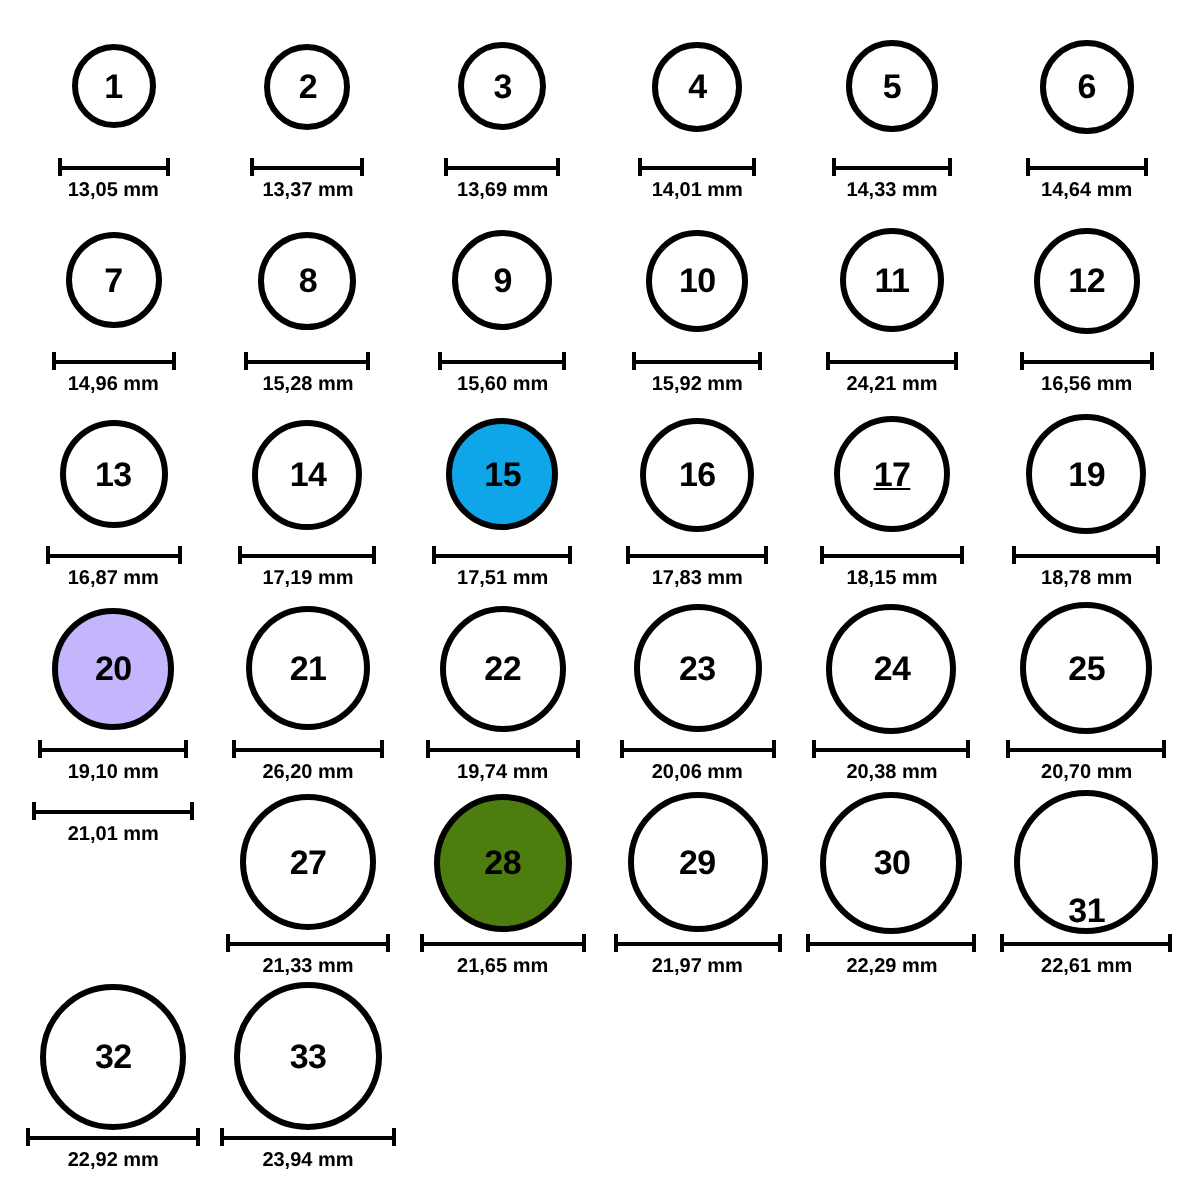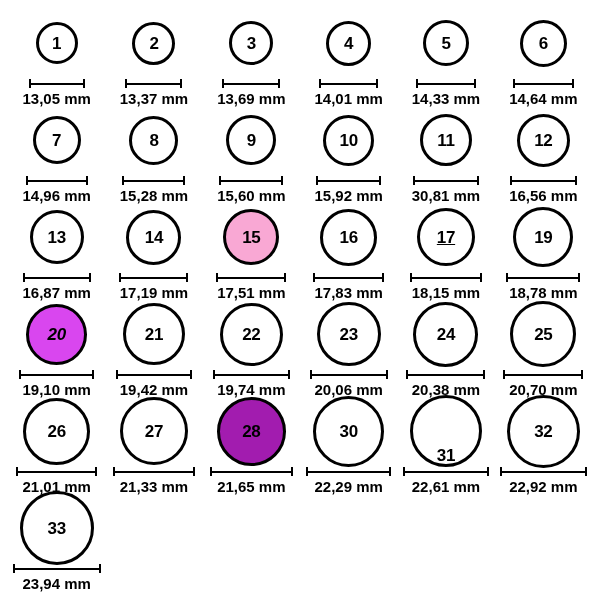--- a/index.html
+++ b/index.html
@@ -78,21 +78,21 @@
     position: absolute;
     top: 0;
     width: 2px;
     height: 9px;
     background: #000000;
   }
   .ring-ruler .cap.left { left: 0; }
   .ring-ruler .cap.right { right: 0; }
   .ring-mm {
     margin-top: 3px;
-    font-size: 15px;
+    font-size: 10px;
     font-weight: bold;
     line-height: 1;
     color: #000000;
     white-space: nowrap;
   }
 </style>
 </head>
 <body>
 
 <div id="ring-chart">
@@ -231,21 +231,21 @@
         <div class="ring-circle-wrap">
           <div class="ring-circle" style="width: 52px; height: 52px; border-color: rgb(0, 0, 0); background: rgb(255, 255, 255); justify-content: center;">
             <span class="ring-size">11</span>
           </div>
         </div>
         <div class="ring-ruler" style="width: 66px;">
           <div class="bar"></div>
           <div class="cap left"></div>
           <div class="cap right"></div>
         </div>
-        <div class="ring-mm">30,81 mm</div>
+        <div class="ring-mm">24,21 mm</div>
       </div>
       <div class="ring-cell">
         <div class="ring-circle-wrap">
           <div class="ring-circle" style="width: 53px; height: 53px; border-color: rgb(0, 0, 0); background: rgb(255, 255, 255);">
             <span class="ring-size">12</span>
           </div>
         </div>
         <div class="ring-ruler" style="width: 67px;">
           <div class="bar"></div>
           <div class="cap left"></div>
@@ -274,21 +274,21 @@
         </div>
         <div class="ring-ruler" style="width: 69px;">
           <div class="bar"></div>
           <div class="cap left"></div>
           <div class="cap right"></div>
         </div>
         <div class="ring-mm">17,19 mm</div>
       </div>
       <div class="ring-cell">
         <div class="ring-circle-wrap">
-          <div class="ring-circle" style="width: 56px; height: 56px; border-color: rgb(0, 0, 0); background: #f9a8d4;">
+          <div class="ring-circle" style="width: 56px; height: 56px; border-color: rgb(0, 0, 0); background: #0ea5e9;">
             <span class="ring-size">15</span>
           </div>
         </div>
         <div class="ring-ruler" style="width: 70px;">
           <div class="bar"></div>
           <div class="cap left"></div>
           <div class="cap right"></div>
         </div>
         <div class="ring-mm">17,51 mm</div>
       </div>
@@ -326,21 +326,21 @@
         </div>
         <div class="ring-ruler" style="width: 74px;">
           <div class="bar"></div>
           <div class="cap left"></div>
           <div class="cap right"></div>
         </div>
         <div class="ring-mm">18,78 mm</div>
       </div>
       <div class="ring-cell">
         <div class="ring-circle-wrap">
-          <div class="ring-circle" style="width: 61px; height: 61px; border-color: rgb(0, 0, 0); background: #d946ef; font-style: italic;">
+          <div class="ring-circle" style="width: 61px; height: 61px; border-color: rgb(0, 0, 0); background: #c4b5fd;">
             <span class="ring-size">20</span>
           </div>
         </div>
         <div class="ring-ruler" style="width: 75px;">
           <div class="bar"></div>
           <div class="cap left"></div>
           <div class="cap right"></div>
         </div>
         <div class="ring-mm">19,10 mm</div>
       </div>
@@ -348,21 +348,21 @@
         <div class="ring-circle-wrap">
           <div class="ring-circle" style="width: 62px; height: 62px; border-color: rgb(0, 0, 0); background: rgb(255, 255, 255);">
             <span class="ring-size">21</span>
           </div>
         </div>
         <div class="ring-ruler" style="width: 76px;">
           <div class="bar"></div>
           <div class="cap left"></div>
           <div class="cap right"></div>
         </div>
-        <div class="ring-mm">19,42 mm</div>
+        <div class="ring-mm">26,20 mm</div>
       </div>
       <div class="ring-cell">
         <div class="ring-circle-wrap">
           <div class="ring-circle" style="width: 63px; height: 63px; border-color: rgb(0, 0, 0); background: rgb(255, 255, 255); text-align: center;">
             <span class="ring-size">22</span>
           </div>
         </div>
         <div class="ring-ruler" style="width: 77px;">
           <div class="bar"></div>
           <div class="cap left"></div>
@@ -403,25 +403,20 @@
           </div>
         </div>
         <div class="ring-ruler" style="width: 80px;">
           <div class="bar"></div>
           <div class="cap left"></div>
           <div class="cap right"></div>
         </div>
         <div class="ring-mm">20,70 mm</div>
       </div>
       <div class="ring-cell">
-        <div class="ring-circle-wrap">
-          <div class="ring-circle" style="width: 67px; height: 67px; border-color: rgb(0, 0, 0); background: rgb(255, 255, 255);">
-            <span class="ring-size">26</span>
-          </div>
-        </div>
         <div class="ring-ruler" style="width: 81px;">
           <div class="bar"></div>
           <div class="cap left"></div>
           <div class="cap right"></div>
         </div>
         <div class="ring-mm">21,01 mm</div>
       </div>
       <div class="ring-cell">
         <div class="ring-circle-wrap">
           <div class="ring-circle" style="width: 68px; height: 68px; border-color: rgb(0, 0, 0); background: rgb(255, 255, 255);">
@@ -430,30 +425,43 @@
         </div>
         <div class="ring-ruler" style="width: 82px;">
           <div class="bar"></div>
           <div class="cap left"></div>
           <div class="cap right"></div>
         </div>
         <div class="ring-mm">21,33 mm</div>
       </div>
       <div class="ring-cell">
         <div class="ring-circle-wrap">
-          <div class="ring-circle" style="width: 69px; height: 69px; border-color: rgb(0, 0, 0); background: #a21caf;">
+          <div class="ring-circle" style="width: 69px; height: 69px; border-color: rgb(0, 0, 0); background: #4d7c0f;">
             <span class="ring-size">28</span>
           </div>
         </div>
         <div class="ring-ruler" style="width: 83px;">
           <div class="bar"></div>
           <div class="cap left"></div>
           <div class="cap right"></div>
         </div>
         <div class="ring-mm">21,65 mm</div>
+      </div>
+      <div class="ring-cell">
+        <div class="ring-circle-wrap">
+          <div class="ring-circle" style="width: 70px; height: 70px; border-color: rgb(0, 0, 0); background: rgb(255, 255, 255);">
+            <span class="ring-size">29</span>
+          </div>
+        </div>
+        <div class="ring-ruler" style="width: 84px;">
+          <div class="bar"></div>
+          <div class="cap left"></div>
+          <div class="cap right"></div>
+        </div>
+        <div class="ring-mm">21,97 mm</div>
       </div>
       <div class="ring-cell">
         <div class="ring-circle-wrap">
           <div class="ring-circle" style="width: 71px; height: 71px; border-color: rgb(0, 0, 0); background: rgb(255, 255, 255);">
             <span class="ring-size">30</span>
           </div>
         </div>
         <div class="ring-ruler" style="width: 85px;">
           <div class="bar"></div>
           <div class="cap left"></div>

